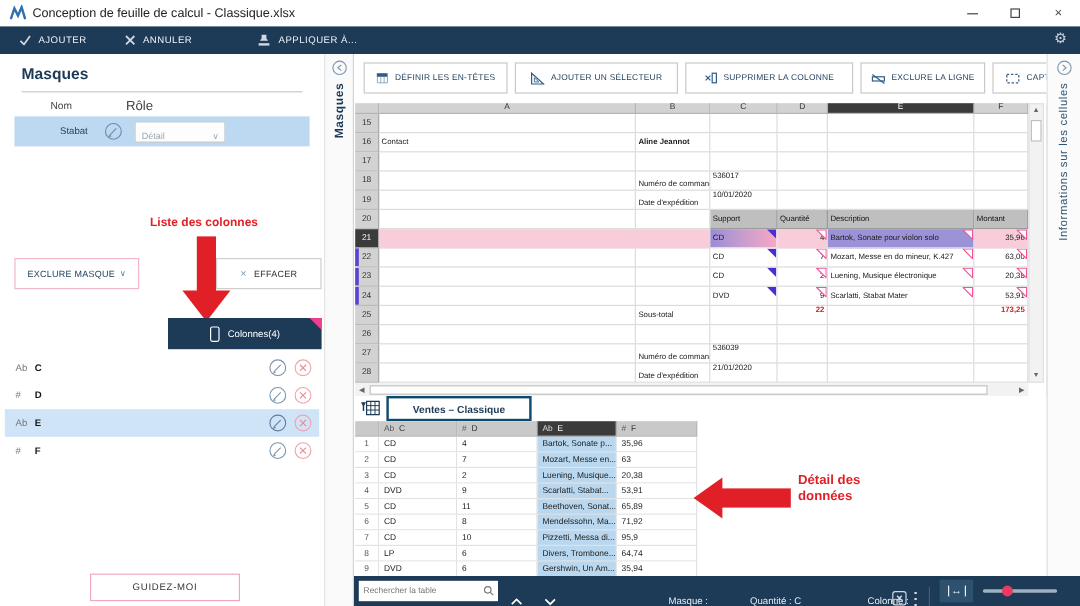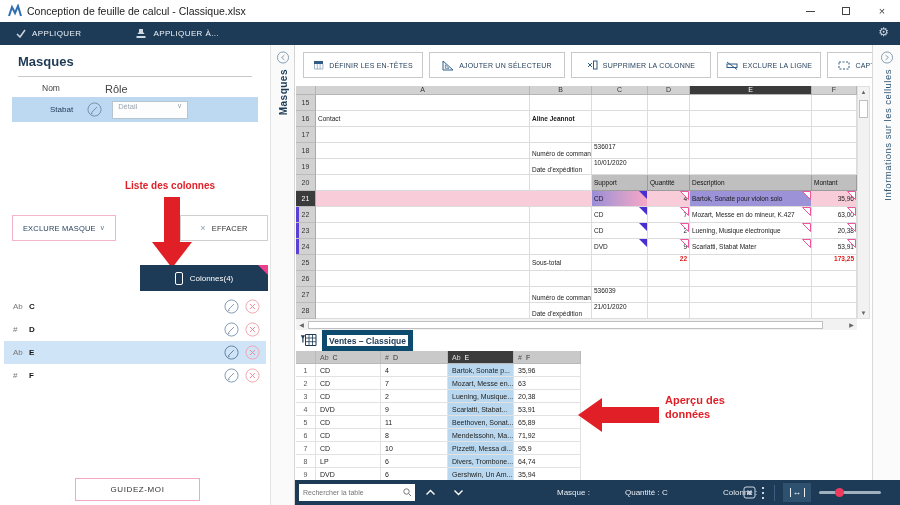--- a/index.html
+++ b/index.html
@@ -23,21 +23,21 @@
 
   
   .left-panel{position:absolute;left:0;top:45px;width:270px;height:460px;background:#fff}
   .panel-title{position:absolute;left:18px;top:9px;font-size:13px;font-weight:bold;color:#1d3a56}
   .panel-rule{position:absolute;left:18px;top:31px;width:234px;border-top:1px solid #c9c9c9}
   .lbl-nom{position:absolute;left:42px;top:38px;font-size:8.5px;color:#444}
   .lbl-role{position:absolute;left:105px;top:38px;font-size:11px;color:#444}
   .mask-row{position:absolute;left:12px;top:52px;width:246px;height:25px;background:#bdd9f2;display:flex;align-items:center}
   .mask-name{margin-left:38px;font-size:8px;color:#1d3a56}
   .mask-edit{margin-left:14px;display:flex}
-  .role-select{margin-left:10px;width:76px;height:18px;background:#fdfdfd;border:1px solid #b8c4ce;display:flex;align-items:flex-start;justify-content:space-between;padding:0 5px;font-size:7.5px;color:#9aa6b0}
+  .role-select{margin-left:10px;width:76px;height:18px;background:#fdfdfd;border:1px solid #b8c4ce;display:flex;align-items:flex-end;justify-content:space-between;padding:0 5px;font-size:7.5px;color:#9aa6b0}
   .role-chev{font-size:7px;color:#9aa6b0}
 
   .annot1{position:absolute;left:95px;top:135px;width:150px;font-size:10px;font-weight:bold;color:#e01f26;text-align:center}
   .arrow1-body{position:absolute;left:164px;top:152px;width:16px;height:46px;background:#e01f26}
   .arrow1-head{position:absolute;left:152px;top:197px;width:0;height:0;border-left:20px solid transparent;border-right:20px solid transparent;border-top:26px solid #e01f26}
 
   .btn-newmask{position:absolute;left:12px;top:170px;width:104px;height:26px;background:#fff;border:1px solid #f3b7c7;display:flex;align-items:center;justify-content:center;gap:4px;font-size:7.5px;color:#1d3a56;letter-spacing:.2px}
   .btn-effacer{position:absolute;left:180px;top:170px;width:88px;height:26px;background:#fff;border:1px solid #cfcfcf;display:flex;align-items:center;justify-content:center;gap:6px;font-size:7.5px;color:#333;letter-spacing:.2px}
   .x-gray{color:#8aa0b0;font-size:9px;line-height:1}
 
@@ -94,42 +94,42 @@
   .vscroll{position:absolute;left:857px;top:86px;width:13px;height:233px;background:#f2f2f2;border:1px solid #e0e0e0}
   .vs-arrow{position:absolute;left:0;width:11px;text-align:center;font-size:6px;color:#666}
   .vs-thumb{position:absolute;left:1px;top:13px;width:9px;height:18px;background:#fff;border:1px solid #c0c0c0}
   .hscroll{position:absolute;left:296px;top:319px;width:561px;height:11px;background:#f2f2f2;display:flex;align-items:center}
   .hs-arrow{width:11px;text-align:center;font-size:6px;color:#666}
   .hs-thumb{width:515px;height:8px;background:#fff;border:1px solid #c0c0c0;margin-left:1px}
 
   
   .tabbar{position:absolute;left:296px;top:330px;width:576px;height:21px;background:#fff}
   .tabbar-icon{position:absolute;left:4px;top:3px}
-  .sheet-tab{position:absolute;left:26px;top:0;height:21px;padding:0 2px;background:#fff;border:5px solid #0c4a6e;display:flex;align-items:center;font-size:8.5px;font-weight:bold;color:#1d3a56;white-space:nowrap}
+  .sheet-tab{position:absolute;left:26px;top:0;height:21px;padding:0 20px;background:#fff;border:2px solid #0c4a6e;display:flex;align-items:center;font-size:8.5px;font-weight:bold;color:#1d3a56;white-space:nowrap}
 
   
   .preview{position:absolute;left:296px;top:351px;width:576px;height:129px;background:#fff}
   .phrow{display:flex;height:13px}
   .phcell{border-right:1px solid #b9b9b9;border-bottom:1px solid #b9b9b9;background:#c9c9c9;font-size:7px;color:#333;display:flex;align-items:center;gap:4px;padding:0 4px;white-space:nowrap;overflow:hidden}
   .phcell.dark{background:#3b3b3b;color:#fff}
   .ph-type{color:#555}
   .phcell.dark .ph-type{color:#ddd}
   .pw-rn{width:20px}.pw-c{width:65px}.pw-d{width:67px}.pw-e{width:66px}.pw-f{width:67px}
   .prow{display:flex;height:13px;font-size:7px}
   .pcell{border-right:1px solid #e2e2e2;border-bottom:1px solid #e2e2e2;background:#fff;display:flex;align-items:center;padding:0 4px;color:#222;white-space:nowrap;overflow:hidden}
   .pcell.blue{background:#b9d8ef}
   .prn{color:#555;justify-content:center;padding:0}
 
   .annot2{position:absolute;left:665px;top:393px;font-size:11px;font-weight:bold;color:#e01f26;line-height:14px}
   .arrow2-head{position:absolute;left:578px;top:398px;width:0;height:0;border-top:17px solid transparent;border-bottom:17px solid transparent;border-right:24px solid #e01f26}
   .arrow2-body{position:absolute;left:601px;top:407px;width:58px;height:16px;background:#e01f26}
 
   
   .status{position:absolute;left:295px;top:480px;width:605px;height:25px;background:#1d3a56;color:#e9eef3}
-  .sb{position:absolute;top:0;height:25px;display:flex;align-items:center}
+  .sb{position:absolute;top:0;height:25px;display:flex;align-items:flex-end}
   .search-box{left:4px;width:116px;height:17px;top:4px;background:#fff;display:flex;align-items:center;padding-right:3px}
   .search-box input{flex:1;min-width:0;border:0;outline:0;font-size:7px;color:#333;padding-left:4px;font-family:"Liberation Sans",sans-serif;background:transparent}
   .sb-label{font-size:8px;color:#e9eef3;white-space:nowrap}
   .vdots{width:2px;height:12px;background:repeating-linear-gradient(#cfd8e2 0 2px,transparent 2px 5px)}
   .sb-sep{width:1px;height:16px;background:#3c5d7e}
   .resize-btn{left:488px;top:3px;width:28px;height:19px;background:#2e5170;display:flex;align-items:center;justify-content:center;gap:2px}
   .rz-bar{width:1px;height:9px;background:#e9eef3}
   .rz-arrow{font-size:9px;line-height:1;color:#e9eef3}
   .slider-track{position:absolute;left:524px;top:11px;width:62px;height:3px;background:#9fb0bf;border-radius:2px}
   .slider-thumb{position:absolute;left:16px;top:-3px;width:9px;height:9px;border-radius:50%;background:#ee3a5f}
@@ -157,21 +157,27 @@
           <span class="close-glyph">×</span>
         </div>
     </div>
   </div>
 
   <div class="main-toolbar">
     <div class="tb-btn">
       <svg width="10" height="9">
           <path d="M1 5 L4 8 L9 1" stroke="#cfd8e2" stroke-width="1.5" fill="none"></path>
         </svg>
-      <span>APPLIQUER</span>
+      <span>AJOUTER</span>
+    </div>
+    <div class="tb-btn">
+      <svg width="9" height="9">
+          <path d="M1 1 L8 8 M8 1 L1 8" stroke="#cfd8e2" stroke-width="1.5"></path>
+        </svg>
+      <span>ANNULER</span>
     </div>
     <div class="tb-btn" style="margin-left:22px">
       <svg width="12" height="12" viewBox="0 0 12 12">
           <path d="M4 1 h4 v3 l1.5 2 h-7 l1.5 -2 z" fill="#cfd8e2"></path>
           <rect x="1.5" y="8" width="9" height="2" fill="#cfd8e2"></rect>
         </svg>
       <span>APPLIQUER À...</span>
     </div>
     <span class="gear">⚙</span>
   </div>
@@ -697,21 +703,21 @@
           <div class="pcell pw-d">6</div>
           <div class="pcell pw-e blue">Gershwin, Un Am...</div>
           <div class="pcell pw-f">35,94</div>
         </div>
       </div>
   </div>
 
   <div class="arrow2-head"></div>
   <div class="arrow2-body"></div>
   <div class="annot2">
-    <div>Aperçu des</div>
+    <div>Détail des</div>
     <div>données</div>
   </div>
 
   <div class="status">
     <div class="sb search-box">
       <input placeholder="Rechercher la table" style="">
       <svg width="9" height="9">
           <circle cx="3.5" cy="3.5" r="2.7" fill="none" stroke="#777"></circle>
           <path d="M5.6 5.6 L8 8" stroke="#777"></path>
         </svg>

